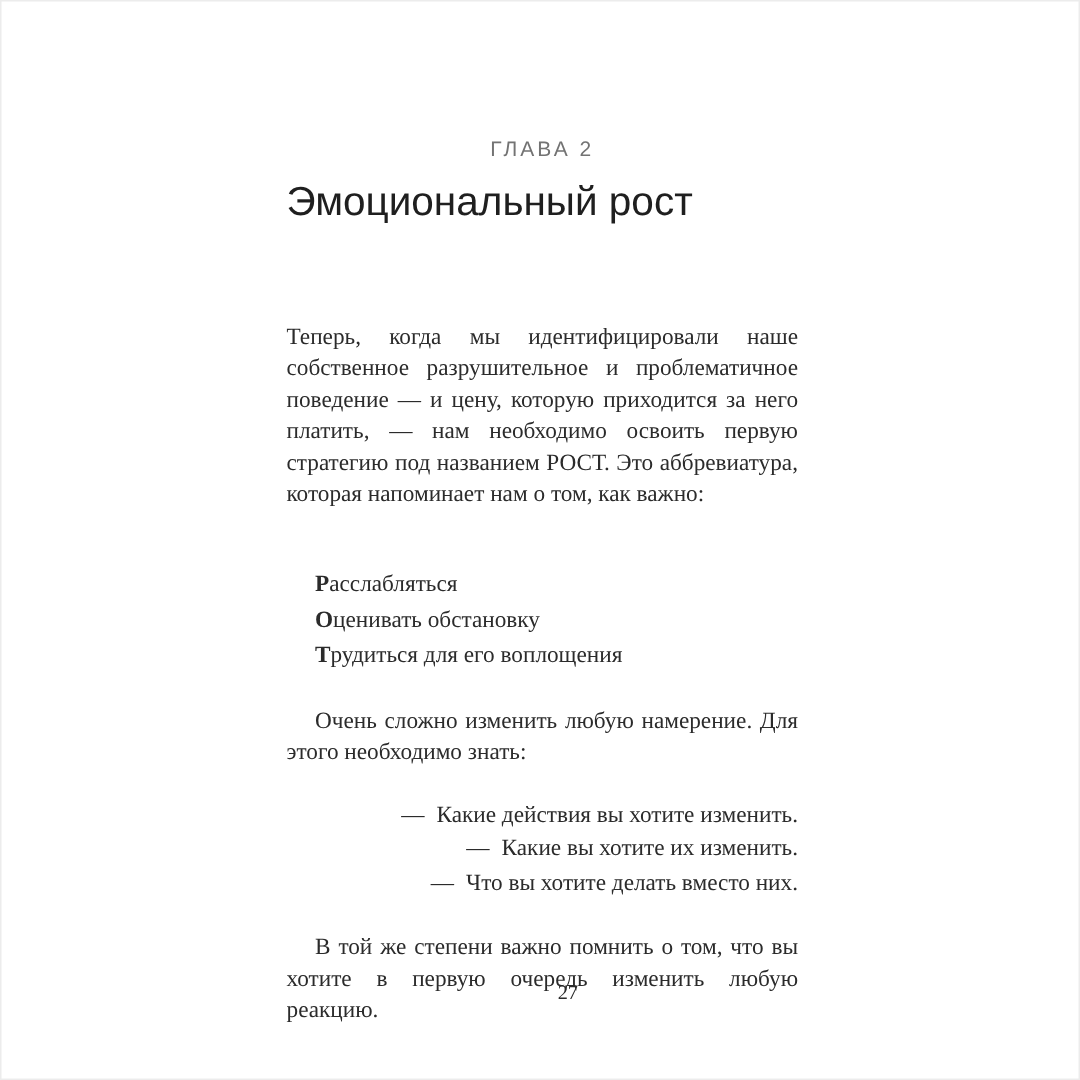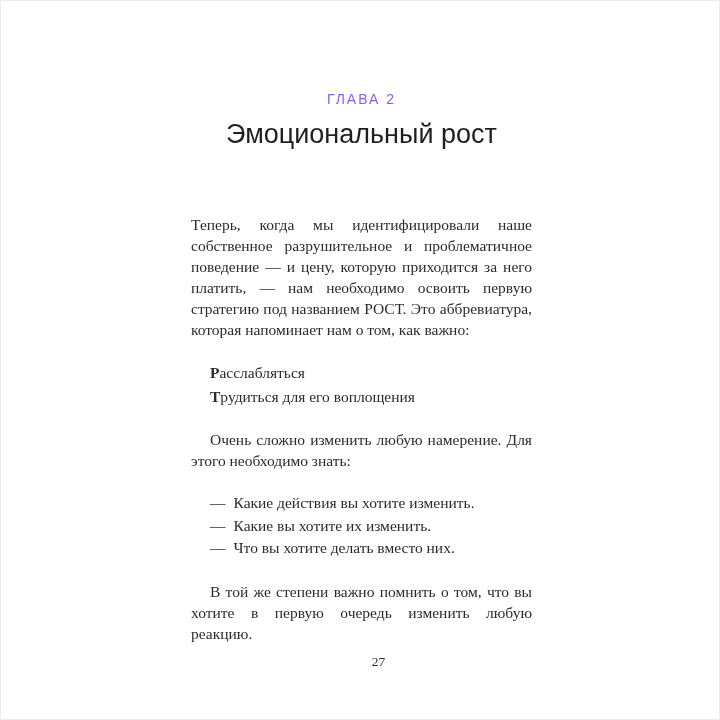--- a/index.html
+++ b/index.html
@@ -23,67 +23,67 @@
     left: 190px;
     top: 0;
     width: 341px;
   }
   .chapter-label {
     margin-top: 90px;
     text-align: center;
     font-family: "Liberation Sans", sans-serif;
     font-size: 14px;
     letter-spacing: 2px;
-    color: #8b5cf6;
+    color: #737373;
   }
   .chapter-title {
     margin-top: 12px;
-    text-align: center;
+    text-align: left;
     font-family: "Liberation Sans", sans-serif;
     font-size: 27px;
     font-weight: 400;
     color: #1f1f1f;
   }
   .body-text {
     font-size: 15.5px;
     line-height: 21px;
     text-align: justify;
   }
   .para {
     margin: 0;
   }
   .para-first {
     margin-top: 64px;
   }
   .para-indent {
     text-indent: 19px;
   }
   .acronym-list {
-    margin-top: 21px;
+    margin-top: 38px;
     margin-bottom: 21px;
     margin-left: 19px;
   }
   .acronym-item {
     line-height: 23.5px;
     text-align: left;
   }
   .acronym-item b {
     font-weight: 700;
   }
   .para-2 {
     margin-top: 21px;
   }
   .dash-list {
     margin-top: 21px;
     margin-bottom: 21px;
     margin-left: 19px;
   }
   .dash-item {
     line-height: 22.5px;
-    text-align: left;
+    text-align: right;
     white-space: nowrap;
   }
   .dash-item .dash {
     margin-right: 8px;
   }
   .para-3 {
     margin-top: 21px;
   }
   .para-3 .em {
   }
@@ -110,20 +110,23 @@
 
     <div class="body-text">
 
       <p class="para para-first">Теперь, когда мы идентифицировали наше собственное разрушительное и проблематичное поведение — и цену, которую приходится за него платить, — нам необходимо освоить первую стратегию под названием РОСТ. Это аббревиатура, которая напоминает нам о том, как важно:</p>
 
       <div class="acronym-list">
         <div class="acronym-item">
           <b>Р</b><span>асслабляться</span>
         </div>
         <div class="acronym-item">
+          <b>О</b><span>ценивать обстановку</span>
+        </div>
+        <div class="acronym-item">
           <b>Т</b><span>рудиться для его воплощения</span>
         </div>
       </div>
 
       <p class="para para-2 para-indent">Очень сложно изменить любую намерение. Для этого необходимо знать:</p>
 
       <div class="dash-list">
         <div class="dash-item">
           <span class="dash">—</span><span>Какие действия вы хотите изменить.</span>
         </div>

